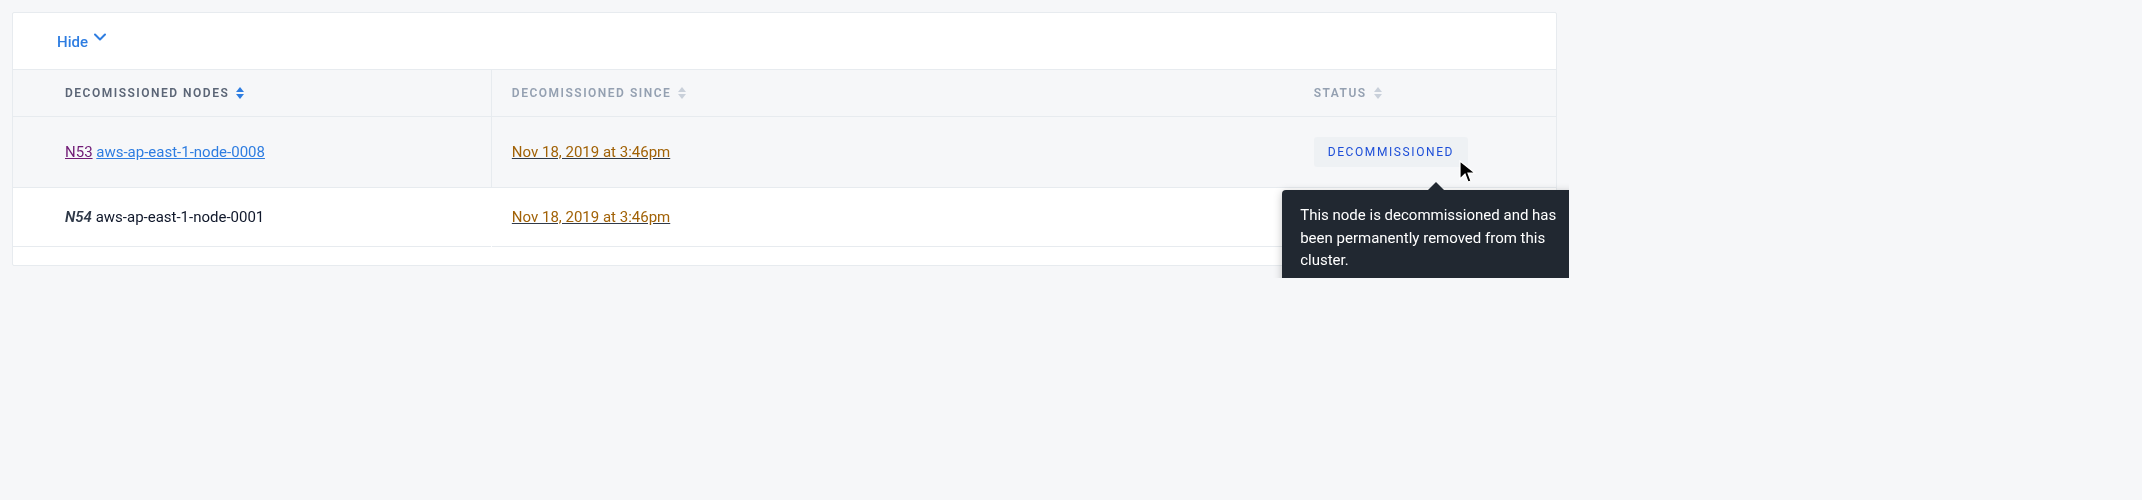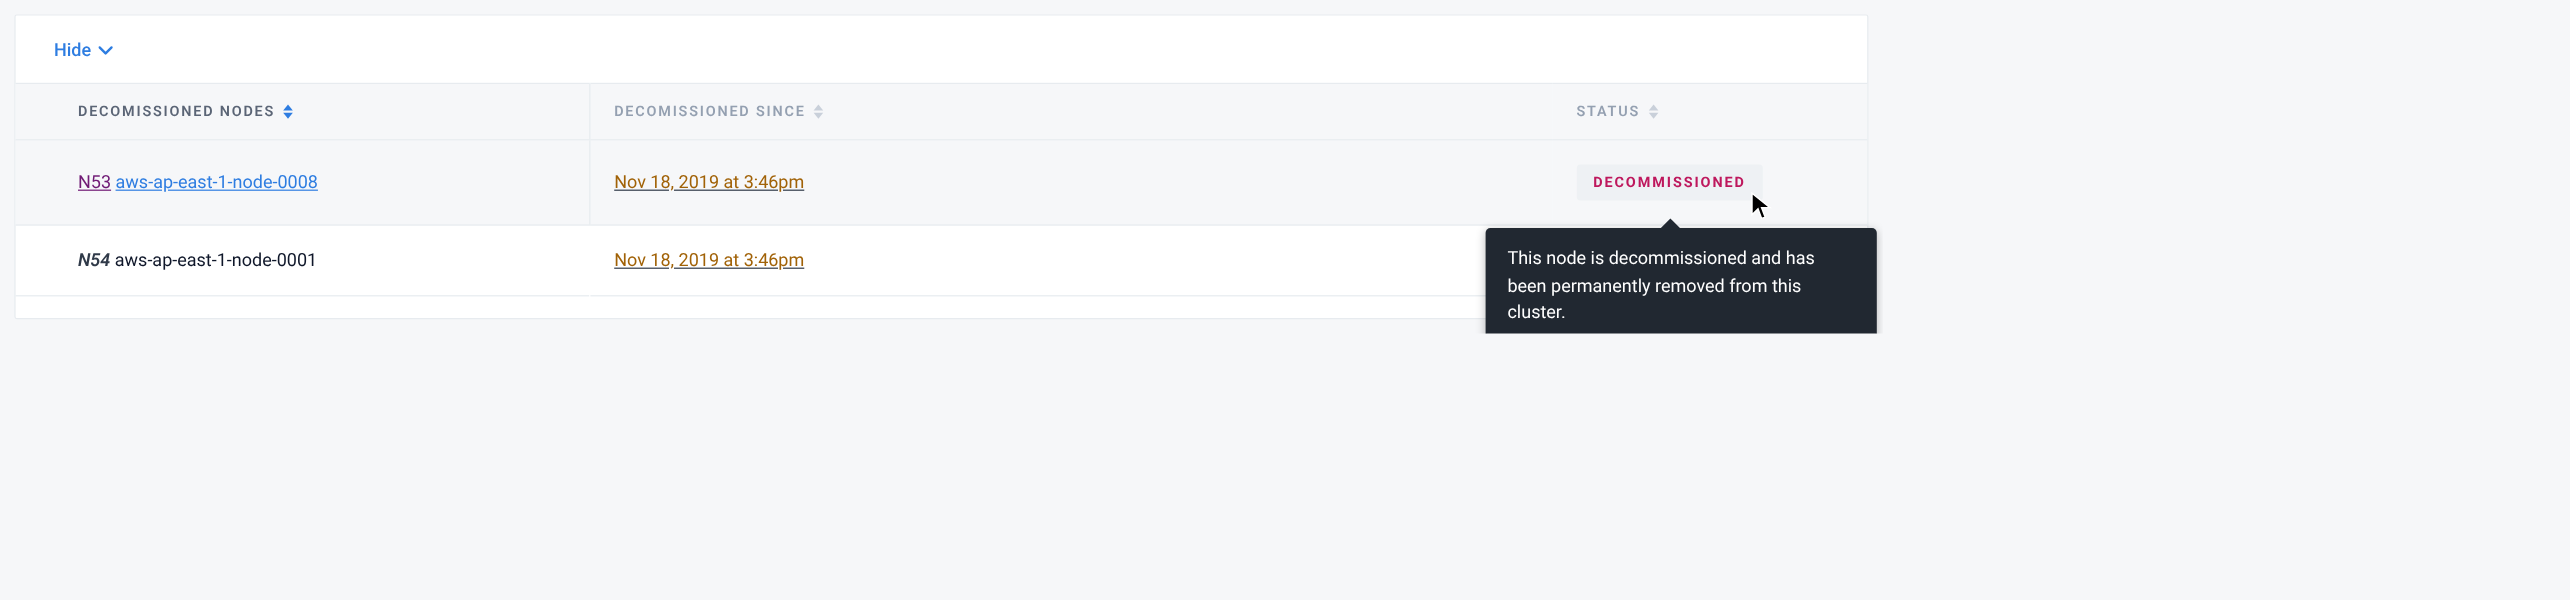--- a/index.html
+++ b/index.html
@@ -23,26 +23,26 @@
     align-items: center;
     padding: 0 32px 18px 32px;
   }
   .card-title {
     font-size: 24px;
     font-weight: 400;
     color: #303a49;
   }
   .hide-toggle {
     display: flex;
-    align-items: center;
     gap: 6px;
     color: #2e7de1;
     font-size: 15px;
     font-weight: 500;
     cursor: pointer;
+    margin-left: 12px;
   }
   .hide-toggle svg { display: block; }
   .table { width: 100%; border-collapse: collapse; }
   .thead-row {
     background: #f6f7f9;
     border-top: 1px solid #e7ebef;
     border-bottom: 1px solid #e7ebef;
   }
   .th {
     text-align: left;
@@ -82,23 +82,23 @@
   .col-status { width: 17%; padding-right: 40px; }
   .node-link { text-decoration: none; }
   .node-link .id { color: #701a75; font-weight: 400; text-decoration: underline; }
   .node-link .name { color: #2e7de1; text-decoration: underline; }
   .node-plain .id { font-weight: 600; color: #303a49; font-style: italic; }
   .node-plain .name { color: #0f172a; }
   .since { color: #a16207; }
   .badge {
     display: inline-block;
     background: #eef1f4;
-    color: #be185d;
+    color: #1d4ed8;
     font-size: 12px;
-    font-weight: 700;
+    font-weight: 400;
     letter-spacing: 1.6px;
     padding: 8px 14px;
     border-radius: 3px;
     position: relative;
   }
   .footer-link {
     padding: 18px 52px 4px 52px;
   }
   .footer-link a {
     color: #2e7de1;
@@ -109,20 +109,21 @@
     position: absolute;
     background: #212831;
     color: #fff;
     font-size: 15px;
     line-height: 1.5;
     padding: 14px 18px;
     border-radius: 4px;
     width: 326px;
     box-shadow: 0 2px 8px rgba(0,0,0,0.25);
     z-index: 20;
+    margin-left: 44px;
   }
   .tooltip::before {
     content: "";
     position: absolute;
     top: -8px;
     left: 145px;
     width: 0; height: 0;
     border-left: 9px solid transparent;
     border-right: 9px solid transparent;
     border-bottom: 9px solid #212831;

